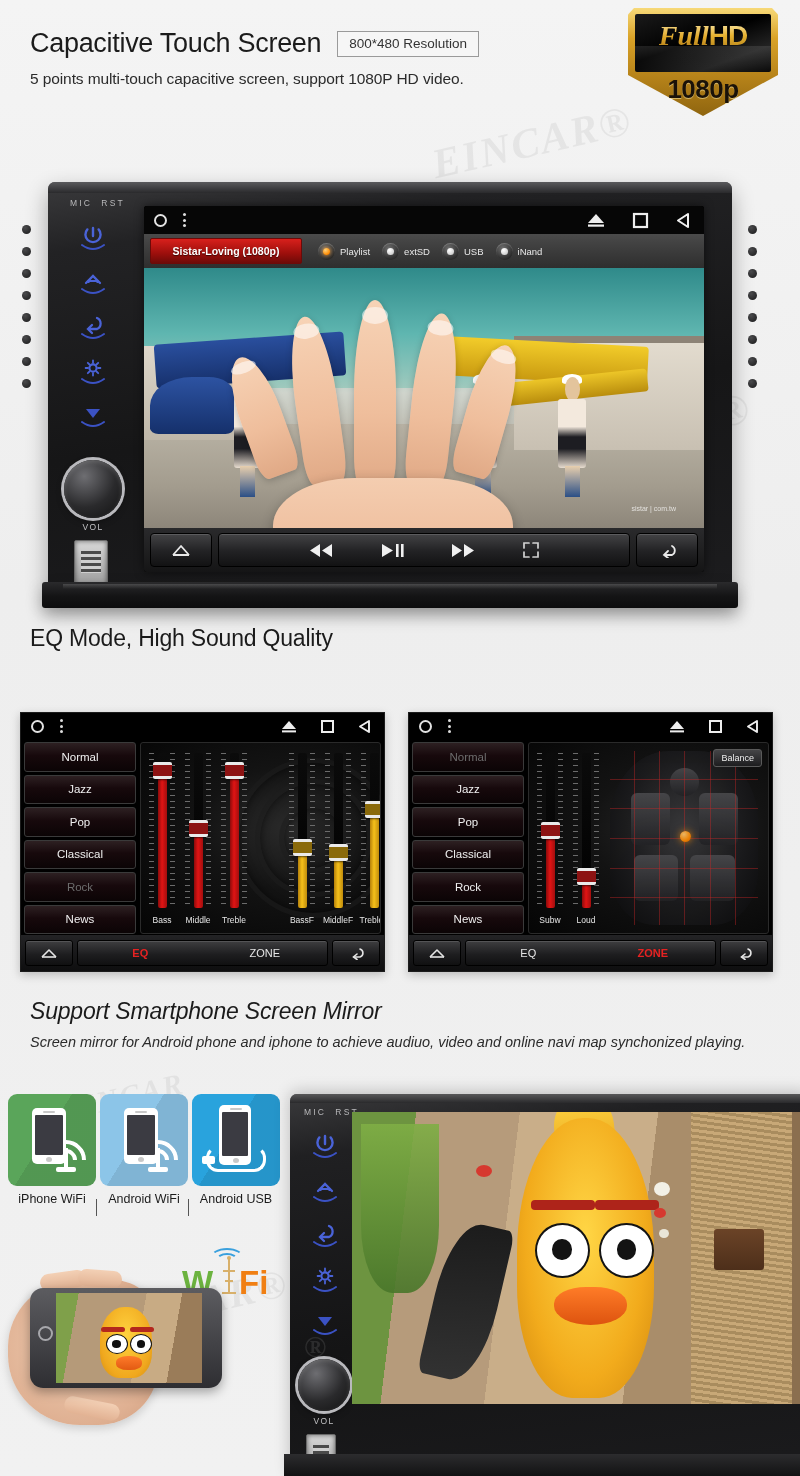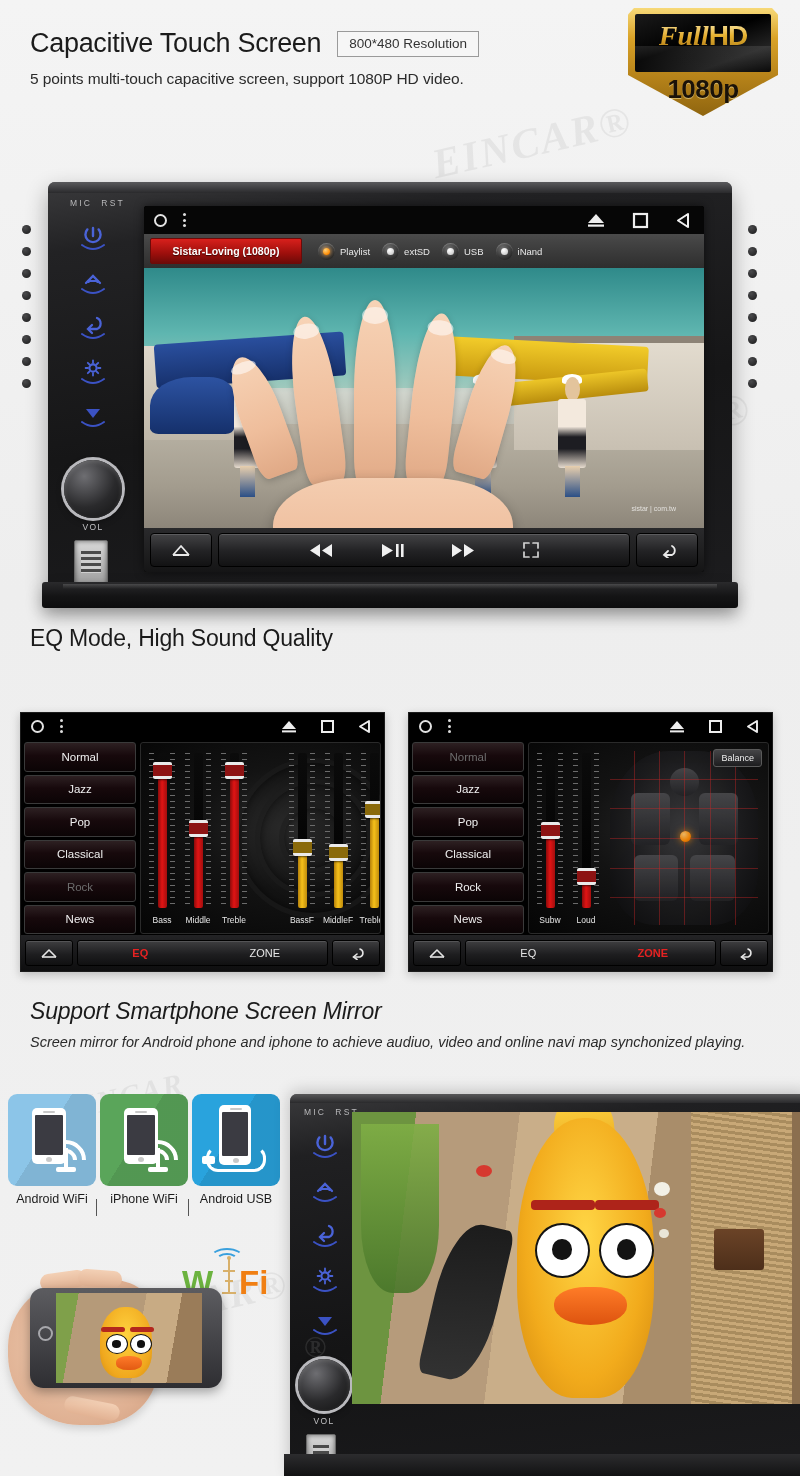--- a/index.html
+++ b/index.html
@@ -772,52 +772,52 @@
     </div>
   </div>
 
   <div class="sect" style="top:998px; width:730px;font-style:italic;">
     <h2>Support Smartphone Screen Mirror</h2>
     <p>Screen mirror for Android phone and iphone to achieve audiuo, video and online navi map synchonized playing.</p>
   </div>
 
   <div class="tiles">
     <div class="tile">
+      <div class="tile-box g">
+        <div class="tile-shadow"></div>
+        <div class="phone">
+          <div class="spk"></div>
+            <div class="scr"></div>
+            <div class="hm"></div>
+        </div>
+        <div class="wifiglyph">
+          <div class="arc" style="left:2px; top:4px; width:40px; height:40px; transform:rotate(45deg);"></div>
+          <div class="arc" style="left:11px; top:13px; width:22px; height:22px; transform:rotate(45deg);"></div>
+          <div class="stem"></div>
+            <div class="base"></div>
+        </div>
+      </div>
+      <div class="tile-lbl">iPhone WiFi</div>
+    </div>
+    <div class="tile">
       <div class="tile-box lb">
         <div class="tile-shadow"></div>
         <div class="phone">
           <div class="spk"></div>
             <div class="scr"></div>
             <div class="hm"></div>
         </div>
         <div class="wifiglyph">
           <div class="arc" style="left:2px; top:4px; width:40px; height:40px; transform:rotate(45deg);"></div>
           <div class="arc" style="left:11px; top:13px; width:22px; height:22px; transform:rotate(45deg);"></div>
           <div class="stem"></div>
             <div class="base"></div>
         </div>
       </div>
       <div class="tile-lbl">Android WiFi</div>
-    </div>
-    <div class="tile">
-      <div class="tile-box g">
-        <div class="tile-shadow"></div>
-        <div class="phone">
-          <div class="spk"></div>
-            <div class="scr"></div>
-            <div class="hm"></div>
-        </div>
-        <div class="wifiglyph">
-          <div class="arc" style="left:2px; top:4px; width:40px; height:40px; transform:rotate(45deg);"></div>
-          <div class="arc" style="left:11px; top:13px; width:22px; height:22px; transform:rotate(45deg);"></div>
-          <div class="stem"></div>
-            <div class="base"></div>
-        </div>
-      </div>
-      <div class="tile-lbl">iPhone WiFi</div>
     </div>
     <div class="tile">
       <div class="tile-box b">
         <div class="tile-shadow"></div>
         <div class="phone up">
           <div class="spk"></div>
             <div class="scr"></div>
             <div class="hm"></div>
         </div>
         <div class="usbcable"></div>

